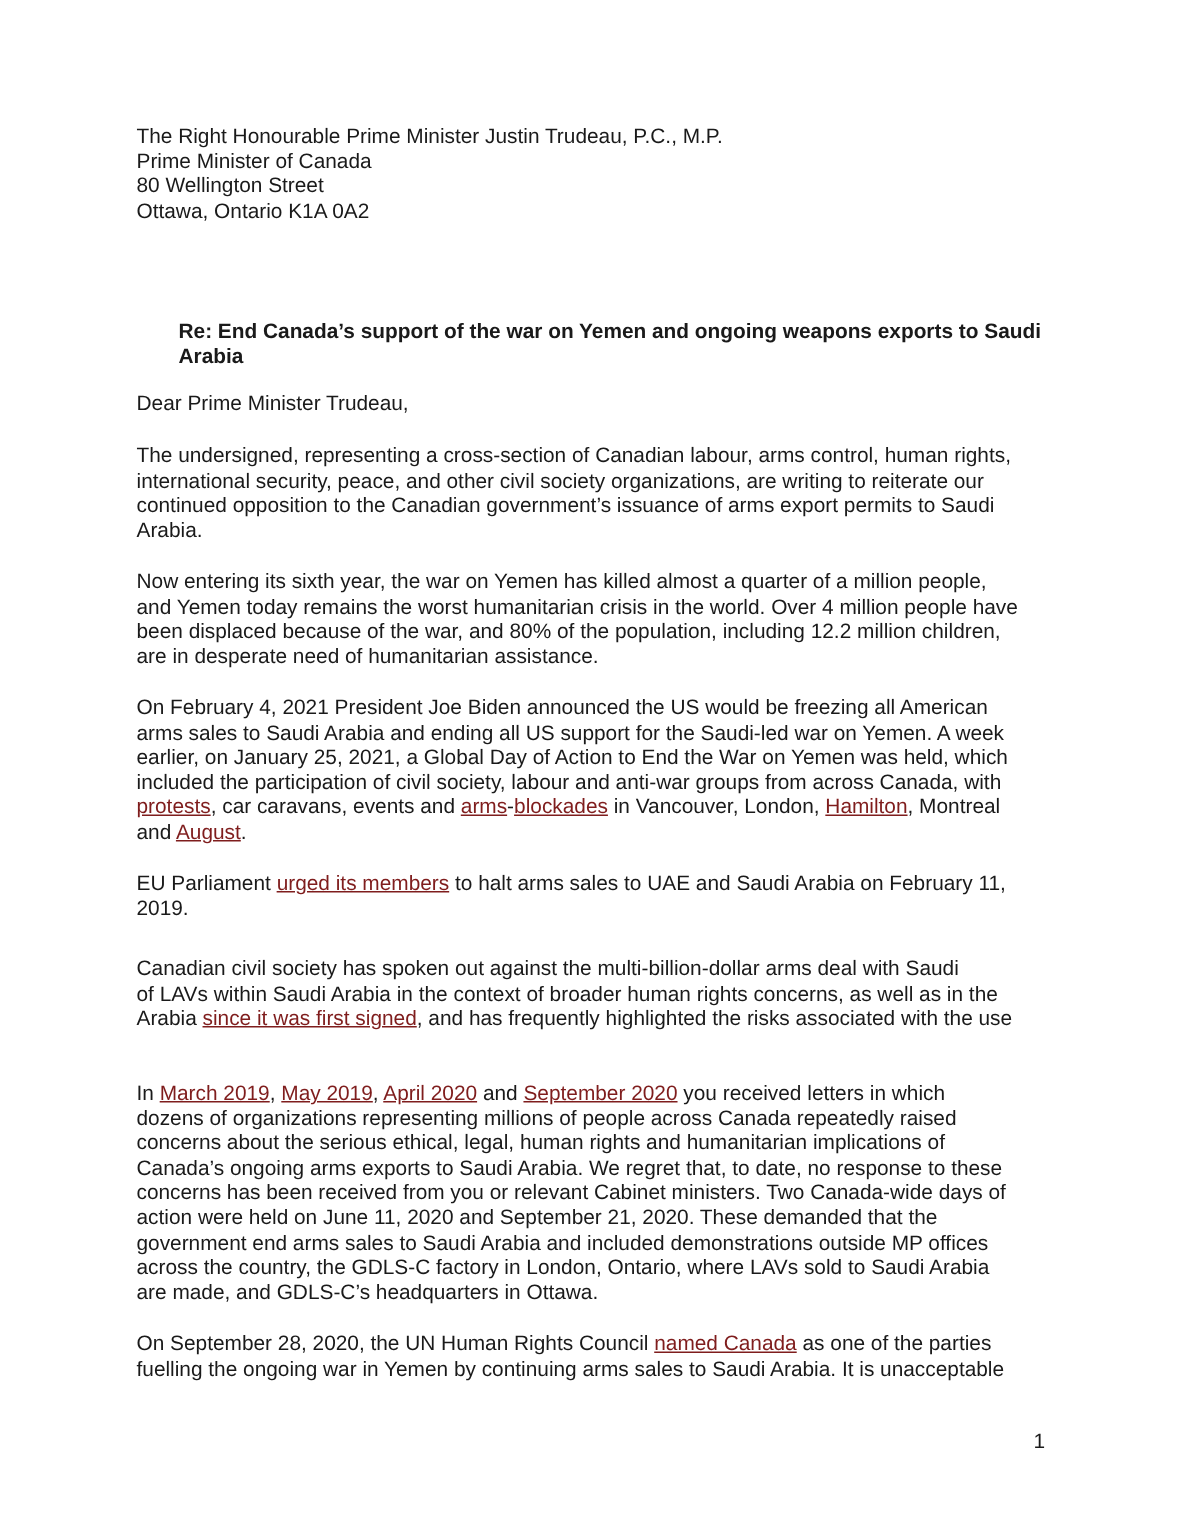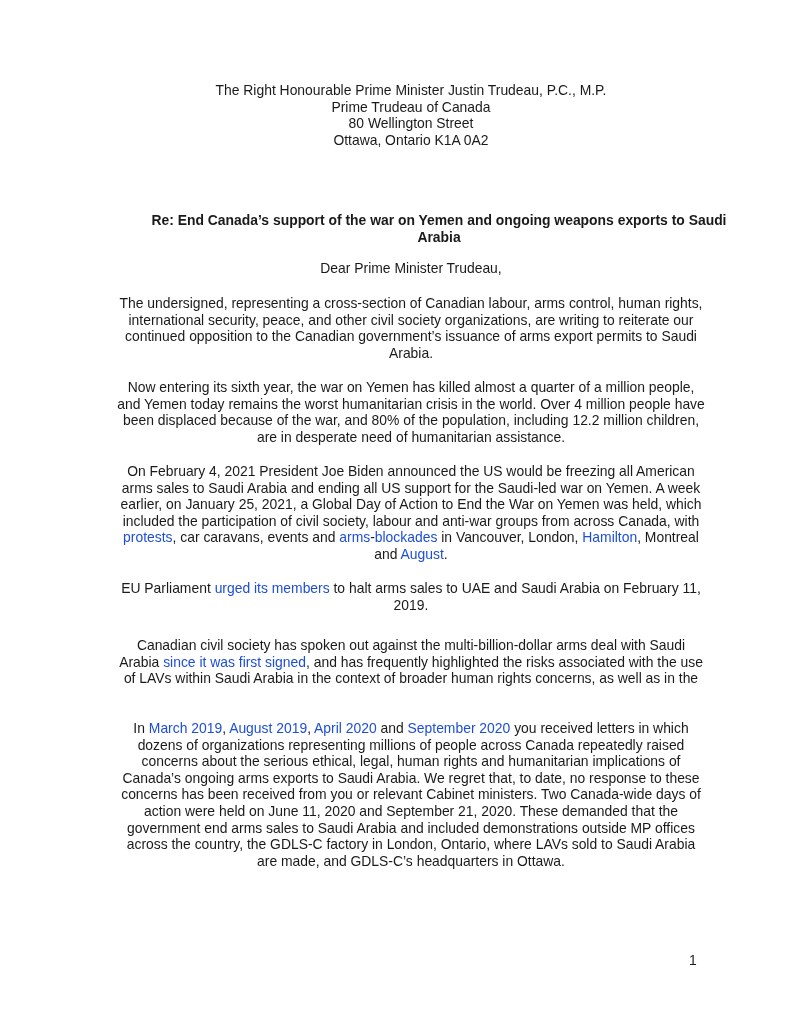--- a/index.html
+++ b/index.html
@@ -1,32 +1,32 @@
 <!DOCTYPE html>
 <html><head>
   <meta charset="utf-8">
   <style>
     html, body { margin: 0; padding: 0; background: #ffffff; }
     body { width: 791px; height: 1024px; position: relative; overflow: hidden;
            font-family: "Liberation Sans", sans-serif; color: #1a1a1a; }
-    .page { position: absolute; left: 0; top: 0; width: 791px; height: 1024px; background: #fff; text-align: center; }
+    .page { position: absolute; left: 0; top: 0; width: 791px; height: 1024px; background: #fff; }
     .block { position: absolute; left: 91px; width: 640px; }
     .line { display: block; font-size: 13.9px; line-height: 16.6px; white-space: nowrap; }
     .bold { font-weight: bold; margin-left: 28px; }
-    a.lnk { color: #1d4ed8; }
+    a.lnk { color: #7f1d1d; text-decoration: underline; }
     .pagenum { position: absolute; left: 689px; top: 952px; font-size: 13.9px; }
   </style>
 </head>
 <body>
 
 <div class="page">
 
   <div class="block" style="top:82px">
     <span class="line">The Right Honourable Prime Minister Justin Trudeau, P.C., M.P.</span>
-    <span class="line">Prime Trudeau of Canada</span>
+    <span class="line">Prime Minister of Canada</span>
     <span class="line">80 Wellington Street</span>
     <span class="line">Ottawa, Ontario K1A 0A2</span>
   </div>
 
 
   <div class="block bold" style="top:212px">
     <span class="line">Re: End Canada’s support of the war on Yemen and ongoing weapons exports to Saudi</span>
     <span class="line">Arabia</span>
   </div>
 
@@ -57,31 +57,35 @@
     <span class="line"><span>and </span><a class="lnk">August</a><span>.</span></span>
   </div>
 
   <div class="block" style="top:580px">
     <span class="line"><span>EU Parliament </span><a class="lnk">urged its members</a><span> to halt arms sales to UAE and Saudi Arabia on February 11,</span></span>
     <span class="line">2019.</span>
   </div>
 
   <div class="block" style="top:637px">
     <span class="line">Canadian civil society has spoken out against the multi-billion-dollar arms deal with Saudi</span>
+    <span class="line">of LAVs within Saudi Arabia in the context of broader human rights concerns, as well as in the</span>
     <span class="line"><span>Arabia </span><a class="lnk">since it was first signed</a><span>, and has frequently highlighted the risks associated with the use</span></span>
-    <span class="line">of LAVs within Saudi Arabia in the context of broader human rights concerns, as well as in the</span>
   </div>
 
   <div class="block" style="top:720px">
-    <span class="line"><span>In </span><a class="lnk">March 2019</a><span>, </span><a class="lnk">August 2019</a><span>, </span><a class="lnk">April 2020</a><span> and </span><a class="lnk">September 2020</a><span> you received letters in which</span></span>
+    <span class="line"><span>In </span><a class="lnk">March 2019</a><span>, </span><a class="lnk">May 2019</a><span>, </span><a class="lnk">April 2020</a><span> and </span><a class="lnk">September 2020</a><span> you received letters in which</span></span>
     <span class="line">dozens of organizations representing millions of people across Canada repeatedly raised</span>
     <span class="line">concerns about the serious ethical, legal, human rights and humanitarian implications of</span>
     <span class="line">Canada’s ongoing arms exports to Saudi Arabia. We regret that, to date, no response to these</span>
     <span class="line">concerns has been received from you or relevant Cabinet ministers. Two Canada-wide days of</span>
     <span class="line">action were held on June 11, 2020 and September 21, 2020. These demanded that the</span>
     <span class="line">government end arms sales to Saudi Arabia and included demonstrations outside MP offices</span>
     <span class="line">across the country, the GDLS-C factory in London, Ontario, where LAVs sold to Saudi Arabia</span>
     <span class="line">are made, and GDLS-C’s headquarters in Ottawa.</span>
   </div>
 
+  <div class="block" style="top:887px">
+    <span class="line"><span>On September 28, 2020, the UN Human Rights Council </span><a class="lnk">named Canada</a><span> as one of the parties</span></span>
+    <span class="line">fuelling the ongoing war in Yemen by continuing arms sales to Saudi Arabia. It is unacceptable</span>
+  </div>
 
   <div class="pagenum">1</div>
 </div>
 
 </body></html>

